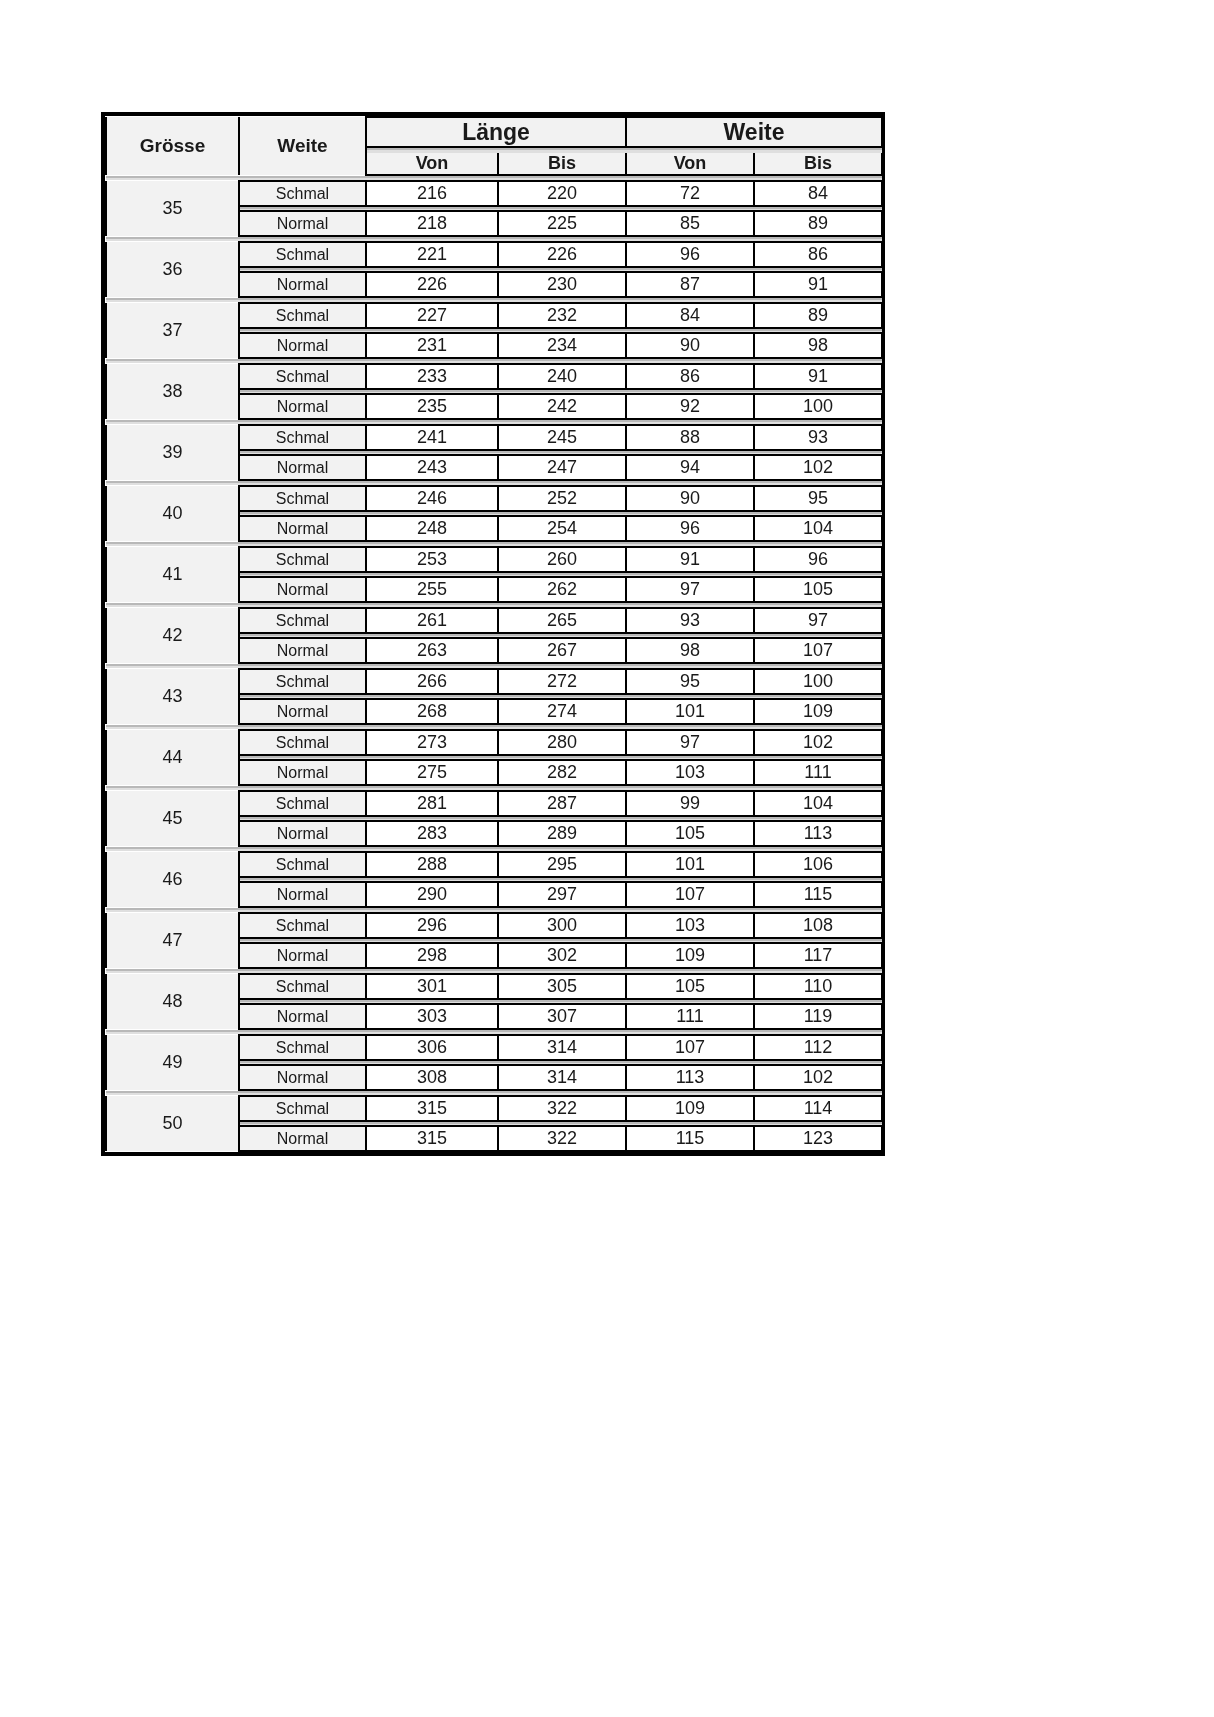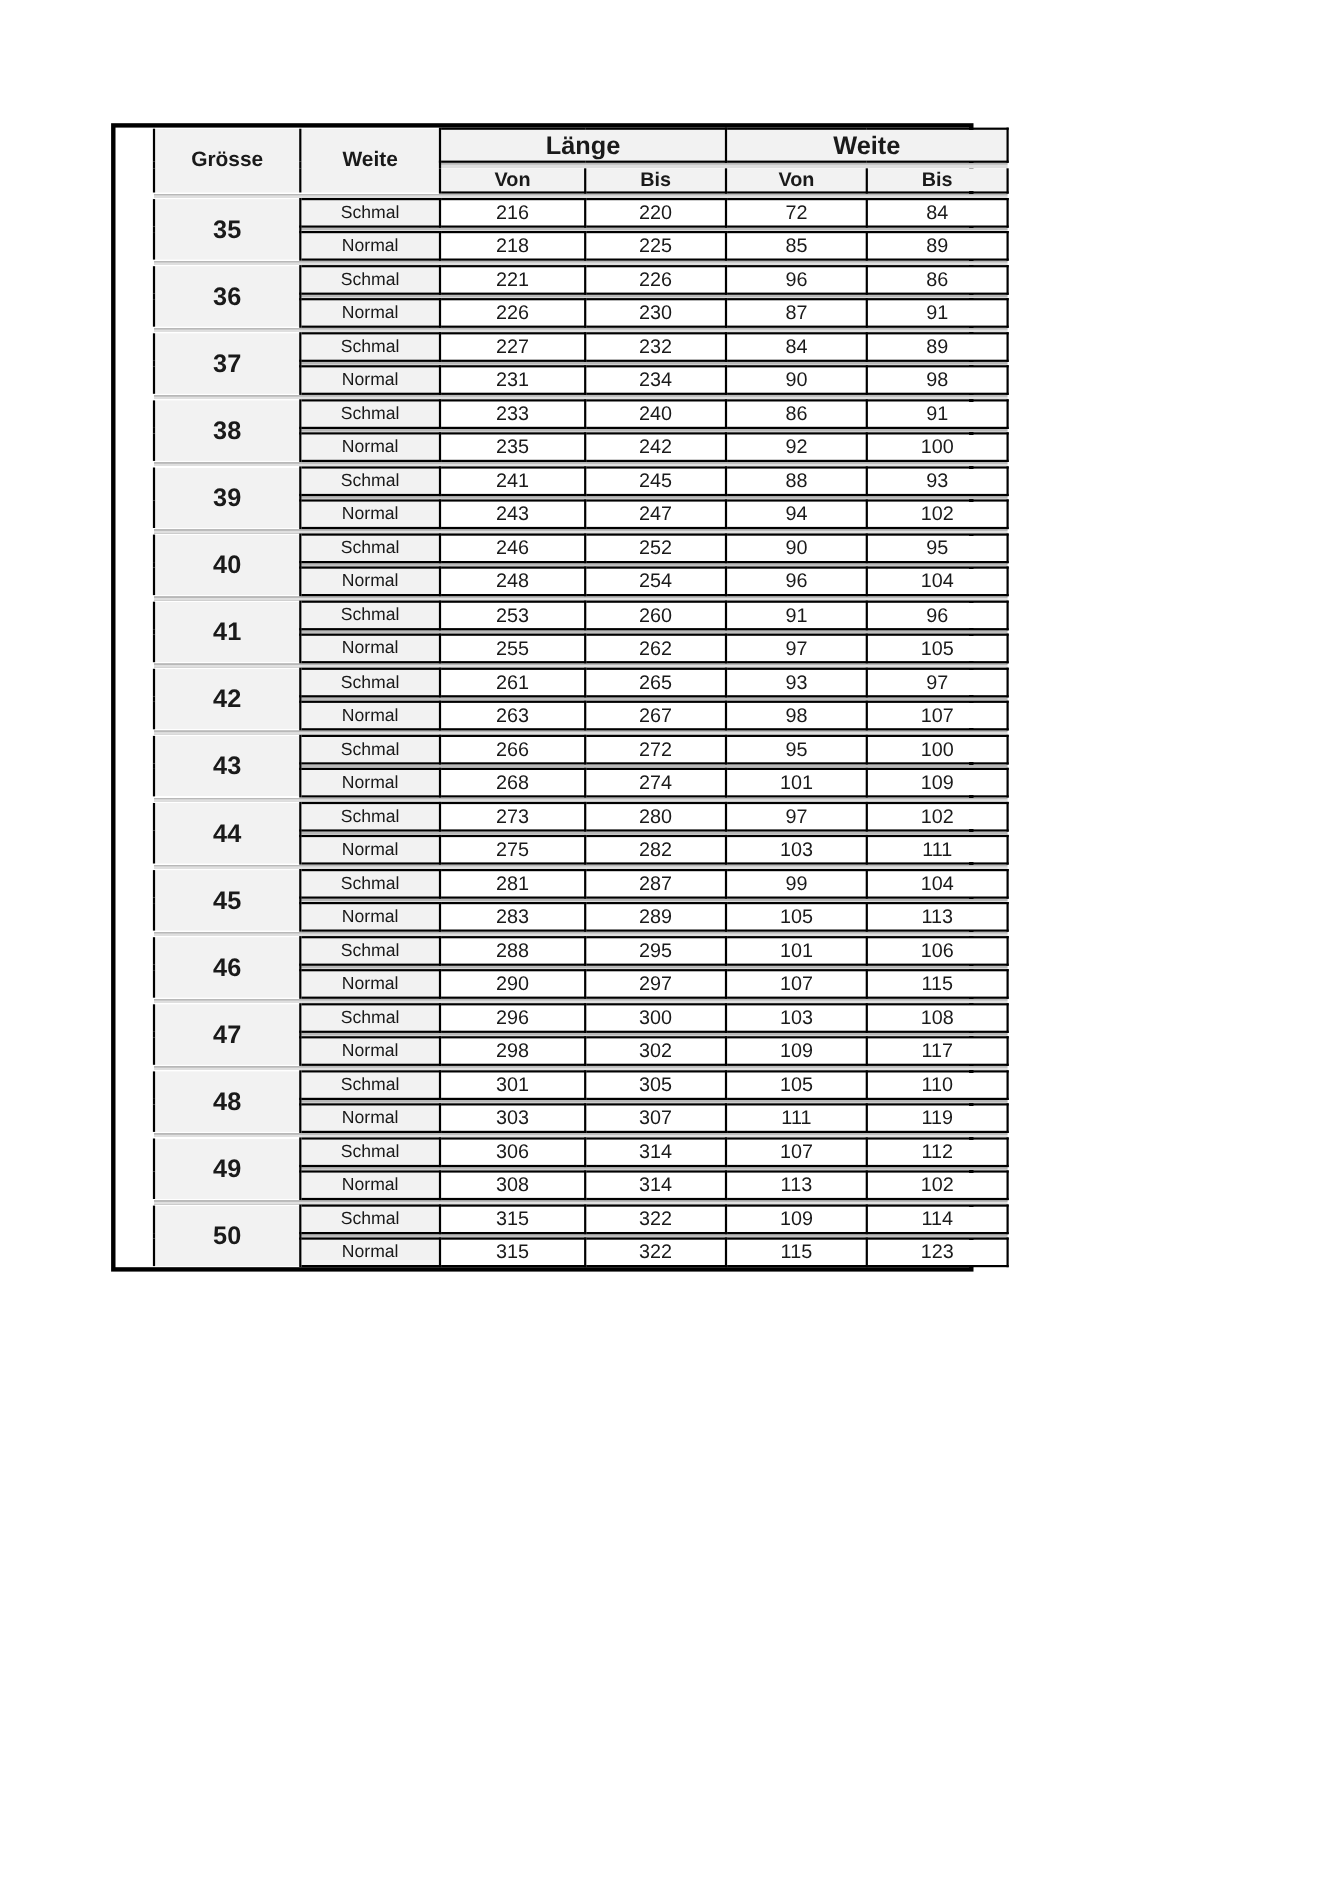--- a/index.html
+++ b/index.html
@@ -18,21 +18,20 @@
     position: relative;
     font-family: "Liberation Sans", sans-serif;
     color: var(--text);
   }
   .table-frame {
     position: absolute;
     left: 101px; top: 112px;
     width: 784px;
     border: 4px solid var(--border);
     background: #ffffff;
-    padding-left: 34px;
   }
   table {
     border-collapse: collapse;
     table-layout: fixed;
     width: 100%;
   }
   th, td {
     padding: 0;
     text-align: center;
     vertical-align: middle;
@@ -69,21 +68,21 @@
   tr.hband td { height: 6px; }
   tr.gband td { height: 6px; }
   tr.iband td { height: 5px; }
   
   tr.data-row { height: 25px; }
   td.grosse-cell {
     background: var(--header-bg);
     border-left: 2px solid var(--border);
     border-right: 2px solid var(--border);
     border-top: none; border-bottom: none;
-    font-size: 23px; font-weight: bold;
+    font-size: 18px; font-weight: normal;
   }
   td.wlabel {
     background: var(--header-bg);
     border: 2px solid var(--border);
     font-size: 16px;
     text-align: center;
   }
   td.num {
     background: var(--cell-bg);
     border: 2px solid var(--border);

